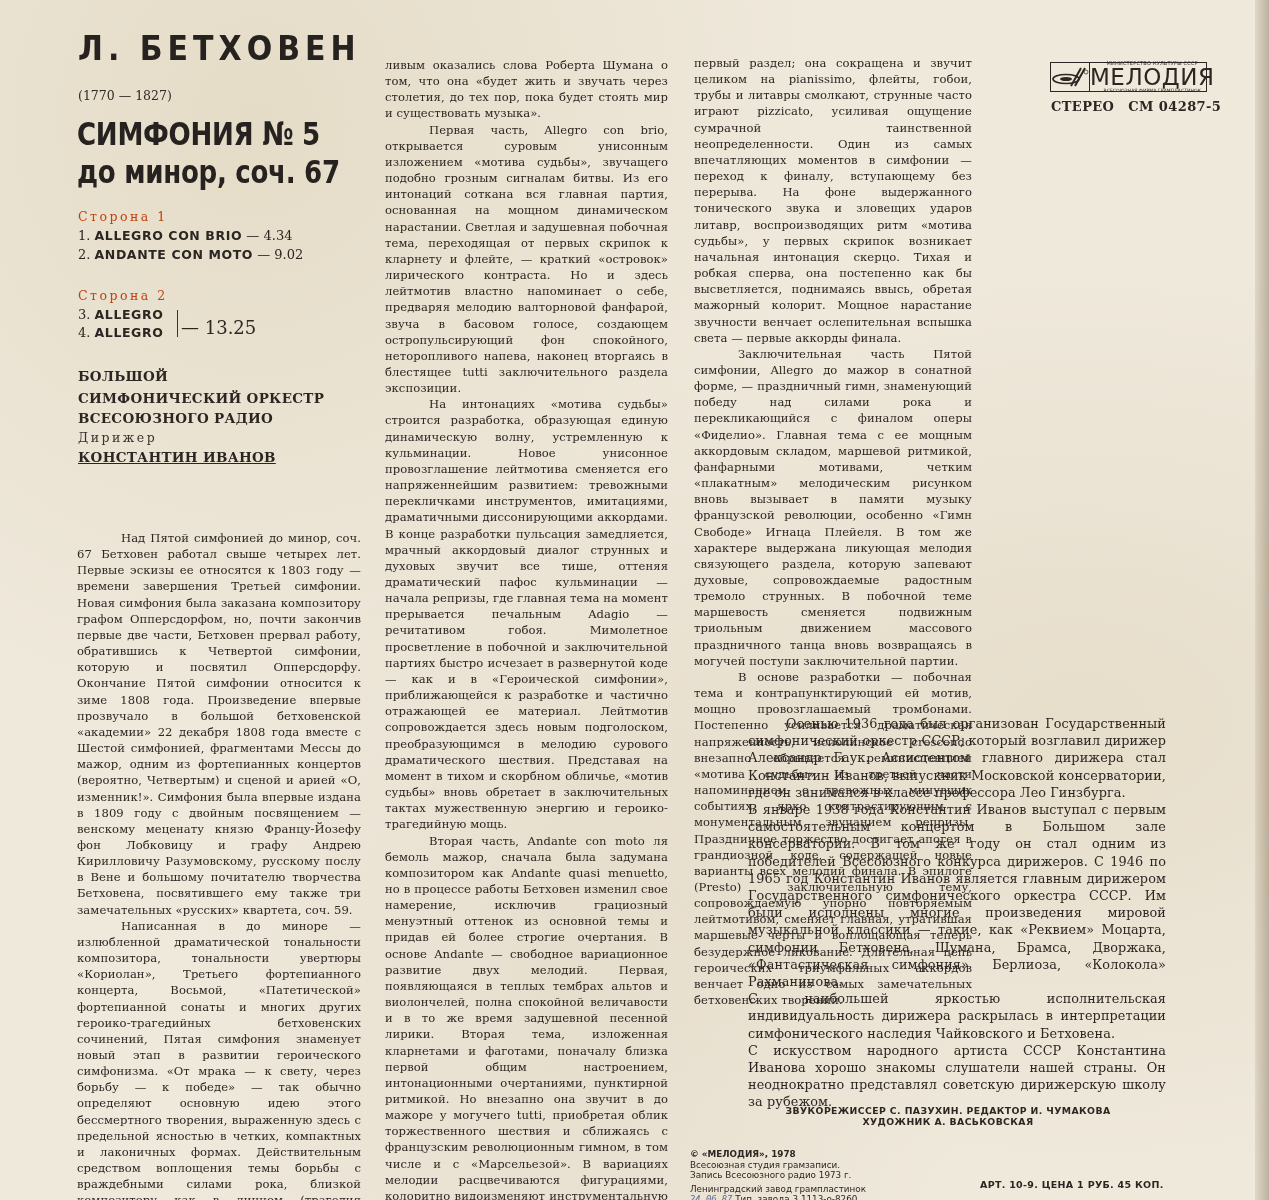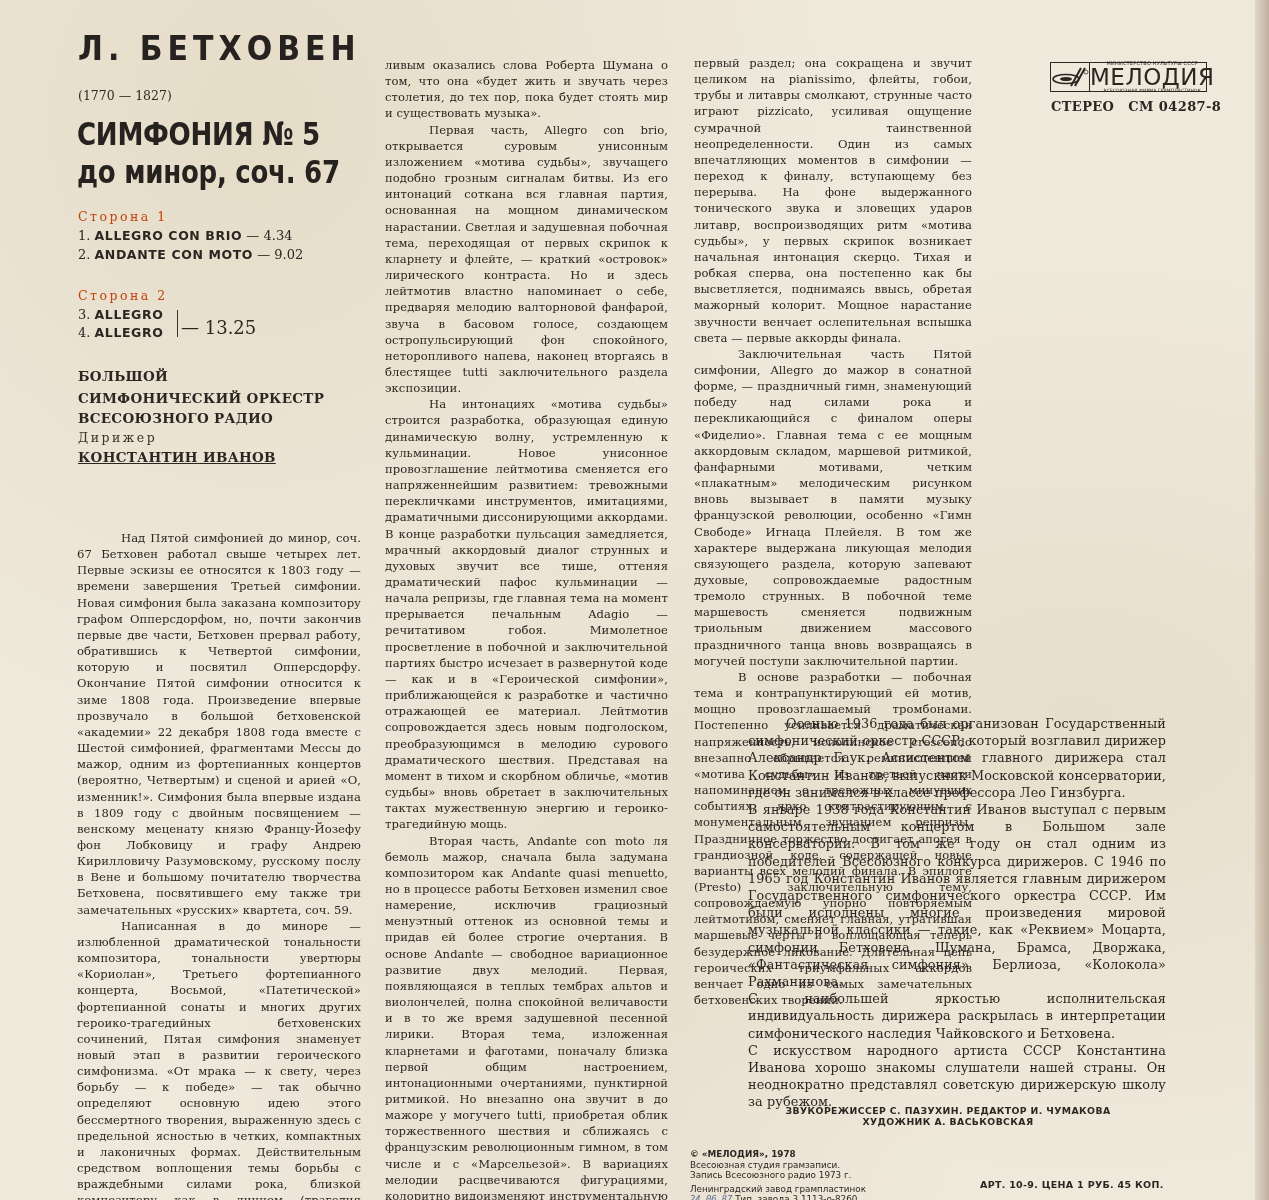--- a/index.html
+++ b/index.html
@@ -109,21 +109,21 @@
       <circle cx="35" cy="6" r="2" fill="none" stroke="#2b2622" stroke-width="0.7"></circle>
     </svg>
   </div>
   <div class="logo-text">
     <div class="logo-ministry">МИНИСТЕРСТВО КУЛЬТУРЫ СССР</div>
     <div class="logo-name">МЕЛОДИЯ</div>
     <div class="logo-sub">ВСЕСОЮЗНАЯ ФИРМА ГРАМПЛАСТИНОК</div>
   </div>
 </div>
 <div class="stereo">
-  <b>СТЕРЕО</b><span>СМ 04287-8</span>
+  <b>СТЕРЕО</b><span>СМ 04287-5</span>
 </div>
 
 <div class="col col1">
   <p>Над Пятой симфонией до минор, соч. 67 Бетховен работал свыше четырех лет. Первые эскизы ее относятся к 1803 году — времени завершения Третьей симфонии. Новая симфония была заказана композитору графом Опперсдорфом, но, почти закончив первые две части, Бетховен прервал работу, обратившись к Четвертой симфонии, которую и посвятил Опперсдорфу. Окончание Пятой симфонии относится к зиме 1808 года. Произведение впервые прозвучало в большой бетховенской «академии» 22 декабря 1808 года вместе с Шестой симфонией, фрагментами Мессы до мажор, одним из фортепианных концертов (вероятно, Четвертым) и сценой и арией «О, изменник!». Симфония была впервые издана в 1809 году с двойным посвящением — венскому меценату князю Францу-Йозефу фон Лобковицу и графу Андрею Кирилловичу Разумовскому, русскому послу в Вене и большому почитателю творчества Бетховена, посвятившего ему также три замечательных «русских» квартета, соч. 59.</p>
   <p>Написанная в до миноре — излюбленной драматической тональности композитора, тональности увертюры «Кориолан», Третьего фортепианного концерта, Восьмой, «Патетической» фортепианной сонаты и многих других героико-трагедийных бетховенских сочинений, Пятая симфония знаменует новый этап в развитии героического симфонизма. «От мрака — к свету, через борьбу — к победе» — так обычно определяют основную идею этого бессмертного творения, выраженную здесь с предельной ясностью в четких, компактных и лаконичных формах. Действительным средством воплощения темы борьбы с враждебными силами рока, близкой композитору как в личном (трагедия неуклонно приближающейся глухоты), так и в общечеловеческом плане, служит ярко новаторский прием — введение краткого четырехзвучного лейтмотива, пронизывающего в различных модификациях все четыре части цикла (он использован и в некоторых других сочинениях Бетховена, в том числе в первой части «Аппассионаты» и в скерцо Десятого квартета). «Так судьба стучится в дверь», — охарактеризовал Бетховен звучание этого лейтмотива в начале первой части в разговоре со своим другом и биографом Антоном Шиндлером. Круг образов и драматургия произведения определили и рельефный и энергичный тематический рисунок, и колоссальную напряженность развития, и яркое насыщенное звучание оркестра, усиленного в победном ликующем финале флейтой-пикколо, контрафаготом и тремя тромбонами. Пятая симфония Бетховена быстро завоевала широчайшую популярность. Прозор-</p>
 </div>
 
 <div class="col col2">
   <p class="noindent">ливым оказались слова Роберта Шумана о том, что она «будет жить и звучать через столетия, до тех пор, пока будет стоять мир и существовать музыка».</p>
   <p>Первая часть, Allegro con brio, открывается суровым унисонным изложением «мотива судьбы», звучащего подобно грозным сигналам битвы. Из его интонаций соткана вся главная партия, основанная на мощном динамическом нарастании. Светлая и задушевная побочная тема, переходящая от первых скрипок к кларнету и флейте, — краткий «островок» лирического контраста. Но и здесь лейтмотив властно напоминает о себе, предваряя мелодию валторновой фанфарой, звуча в басовом голосе, создающем остропульсирующий фон спокойного, неторопливого напева, наконец вторгаясь в блестящее tutti заключительного раздела экспозиции.</p>

